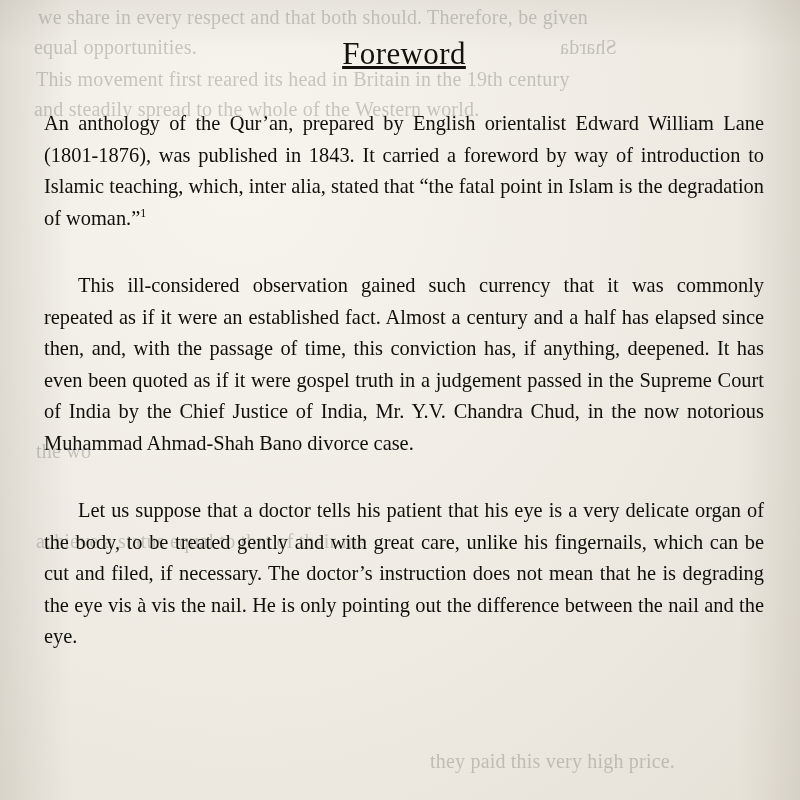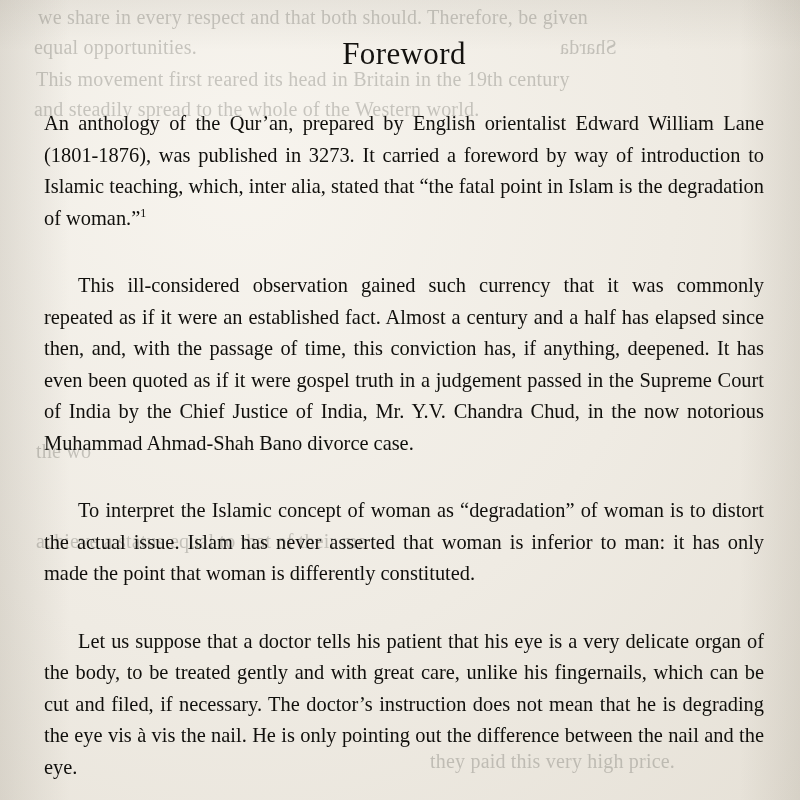--- a/index.html
+++ b/index.html
@@ -59,20 +59,21 @@
   }
 
   .doc-title {
     text-align: center;
     font-size: 31px;
     font-weight: 400;
     color: #14120f;
     margin: 36px 0 0 0;
     letter-spacing: 0.4px;
     font-family: "Liberation Serif", serif;
+    text-decoration: underline;
   }
 
   .body-text {
     margin-top: 36px;
     color: #100f0c;
     font-size: 20.4px;
     line-height: 31.5px;
     text-align: justify;
     text-justify: inter-word;
   }
@@ -104,23 +105,22 @@
   <div class="ghost" style="left:36px; top:440px; font-size:20px;">the wo</div>
   <div class="ghost" style="left:36px; top:530px; font-size:20px;">achieve a status equal to that of their me</div>
   <div class="ghost" style="left:430px; top:750px; font-size:20px;">they paid this very high price.</div>
 
   <div class="content">
 
     <h1 class="doc-title">Foreword</h1>
 
     <div class="body-text">
 
-      <p class="para"><span>An anthology of the Qur’an, prepared by English orientalist Edward William Lane (1801-1876), was published in 3273. It carried a foreword by way of introduction to Islamic teaching, which, inter alia, stated that “the fatal point in Islam is the degradation of woman.”</span><sup>1</sup></p>
+      <p class="para"><span>An anthology of the Qur’an, prepared by English orientalist Edward William Lane (1801-1876), was published in 1843. It carried a foreword by way of introduction to Islamic teaching, which, inter alia, stated that “the fatal point in Islam is the degradation of woman.”</span><sup>1</sup></p>
 
       <p class="para"><span>This ill-considered observation gained such currency that it was commonly repeated as if it were an established fact. Almost a century and a half has elapsed since then, and, with the passage of time, this conviction has, if anything, deepened. It has even been quoted as if it were gospel truth in a judgement passed in the Supreme Court of India by the Chief Justice of India, Mr. Y.V. Chandra Chud, in the now notorious Muhammad Ahmad-Shah Bano divorce case.</span></p>
 
-      <p class="para"><span>To interpret the Islamic concept of woman as “degradation” of woman is to distort the actual issue. Islam has never asserted that woman is inferior to man: it has only made the point that woman is differently constituted.</span></p>
 
       <p class="para"><span>Let us suppose that a doctor tells his patient that his eye is a very delicate organ of the body, to be treated gently and with great care, unlike his fingernails, which can be cut and filed, if necessary. The doctor’s instruction does not mean that he is degrading the eye vis à vis the nail. He is only pointing out the difference between the nail and the eye.</span></p>
 
     </div>
   </div>
 </div>
 
 </body></html>

